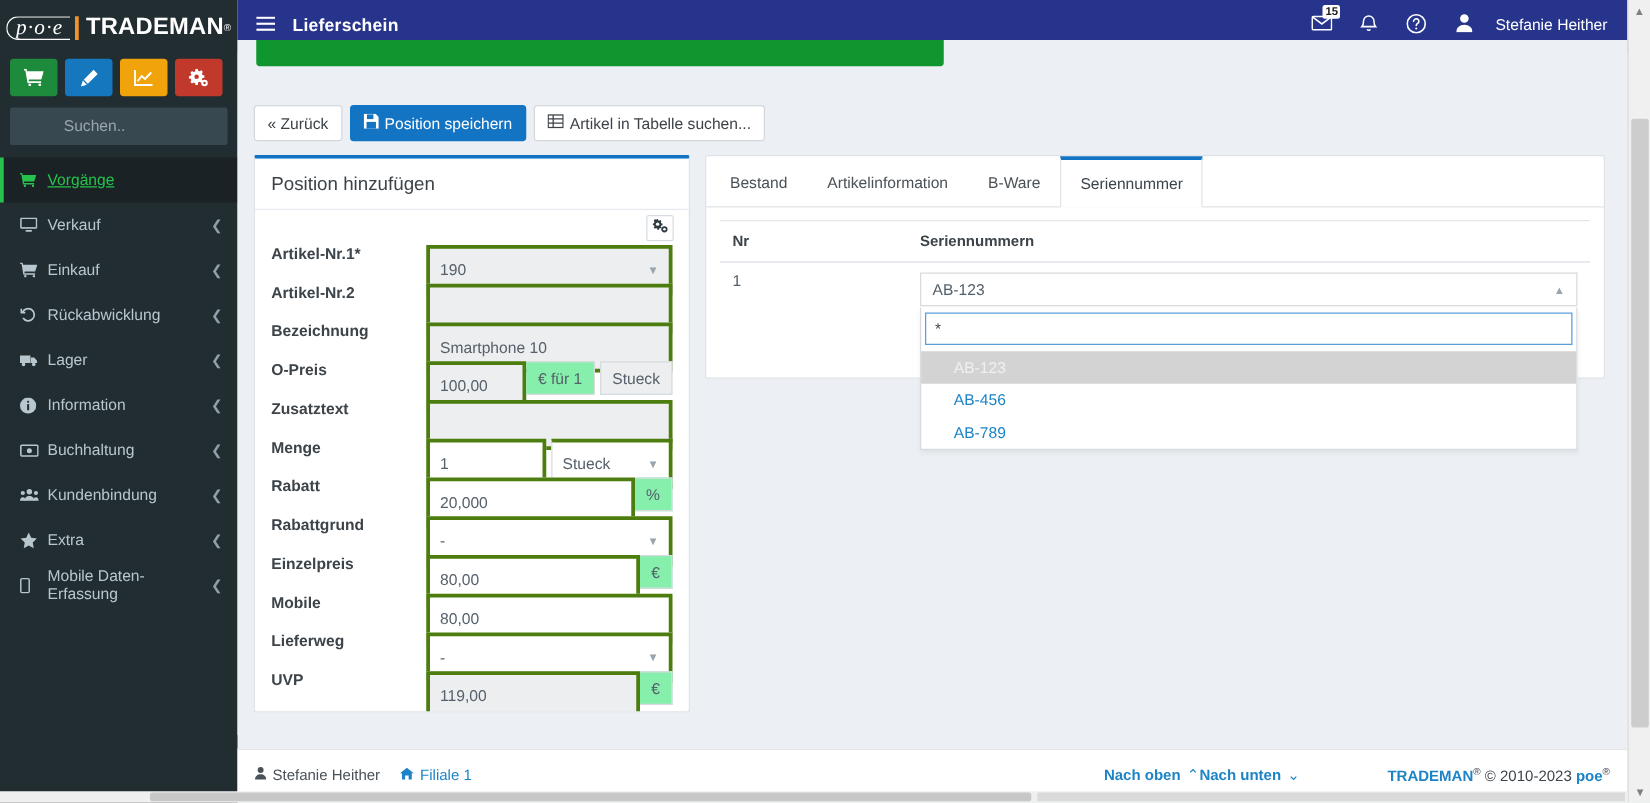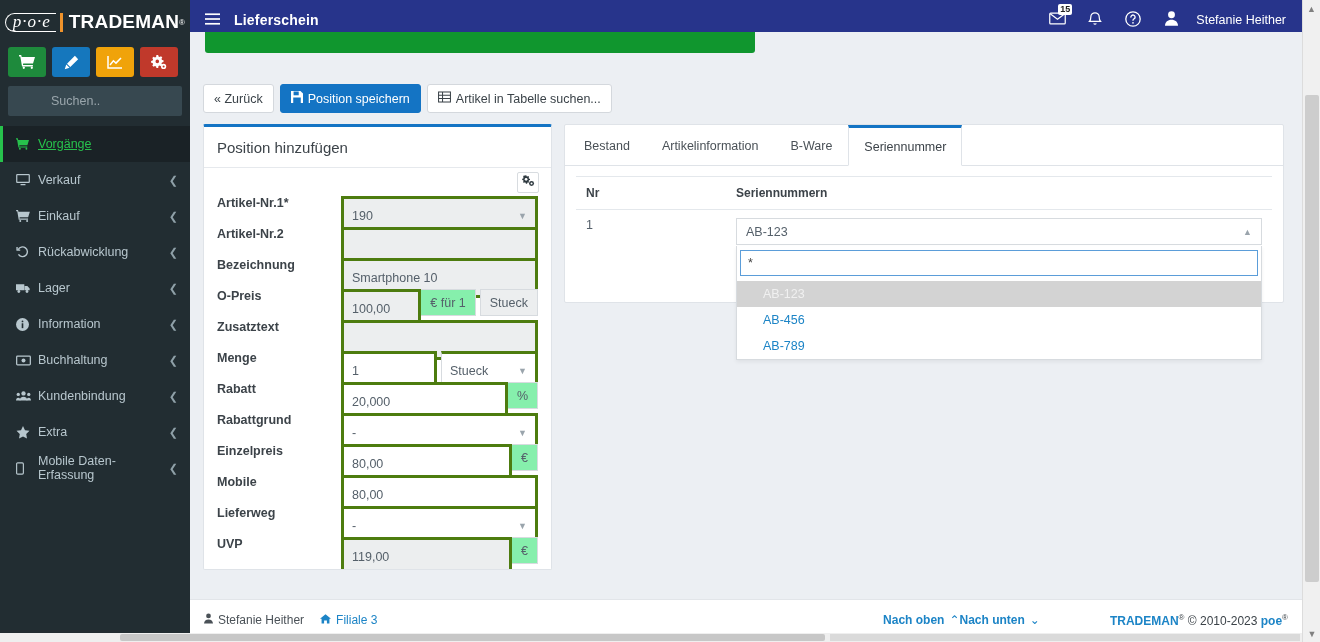--- a/index.html
+++ b/index.html
@@ -699,21 +699,21 @@
             </svg>
         </span>
         <span>Stefanie Heither</span>
       </div>
       <div class="f-item">
         <span>
           <svg width="11" height="10" viewBox="0 0 14 12" fill="#1c84c6">
               <path d="M7 0L0 5.6h2v6.2h3.2V7.8h3.6v4H12V5.6h2z"></path>
             </svg>
         </span>
-        <span class="f-link">Filiale 3</span>
+        <span class="f-link">Filiale 1</span>
       </div>
     </div>
 
     <div class="f-mid">
       <div class="f-item">
         <span class="f-link" style="font-weight:bold">Nach oben</span>
         <span class="f-link">⌃</span>
       </div>
       <div class="f-item">
         <span class="f-link" style="font-weight:bold">Nach unten</span>

